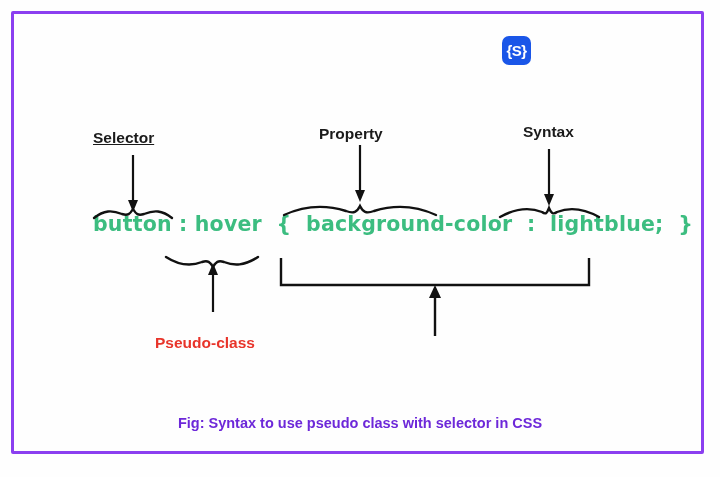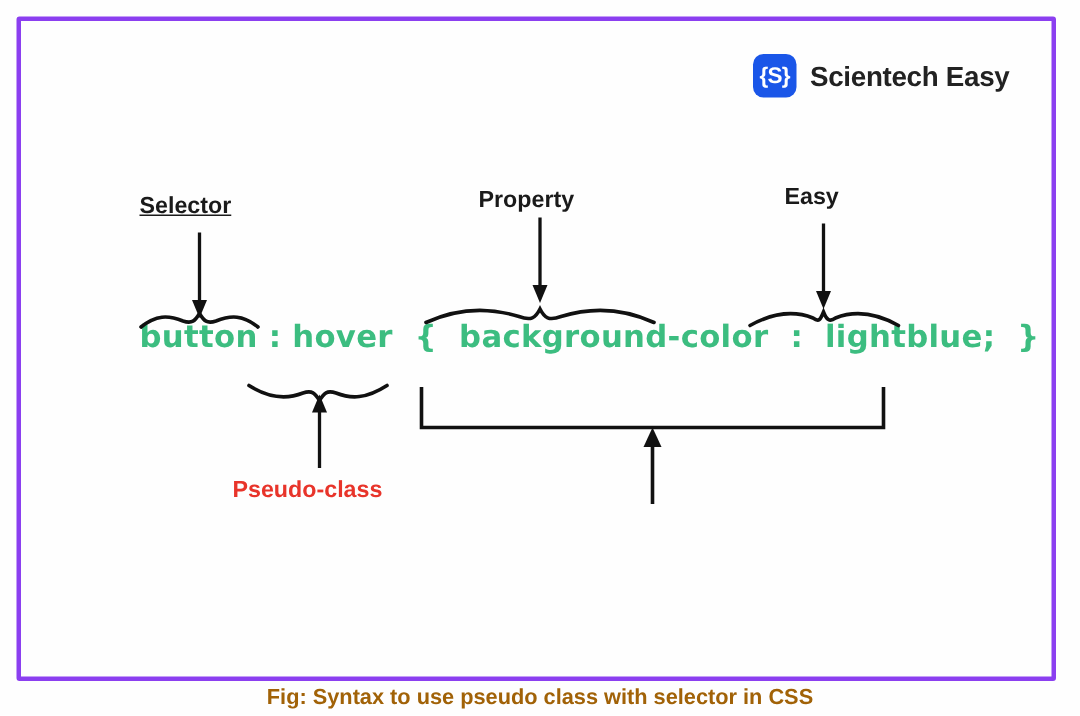--- a/index.html
+++ b/index.html
@@ -78,34 +78,33 @@
     font-family: "Liberation Sans", sans-serif;
     font-size: 15.5px;
     font-weight: bold;
     color: #1a1a1a;
     white-space: nowrap;
   }
   .anno-label.red { color: #e8342a; }
   #label-selector    { left: 93px;  top: 129px; text-decoration: underline; }
   #label-property    { left: 319px; top: 125px; }
   #label-value       { left: 523px; top: 123px; }
-  #label-pseudoclass { left: 155px; top: 318px; }
+  #label-pseudoclass { left: 155px; top: 334px; }
   #label-declaration { left: 388px; top: 340px; }
   
   #caption {
     position: absolute;
     left: 0;
     right: 0;
     top: 415px;
     text-align: center;
     font-family: "Liberation Sans", sans-serif;
     font-size: 14.5px;
     font-weight: bold;
-    color: #a16207;
-    margin-top: 42px;
+    color: #6d28d9;
   }
   
   #connectors {
     position: absolute;
     left: 0;
     top: 0;
     width: 720px;
     height: 477px;
     pointer-events: none;
   }
@@ -116,28 +115,27 @@
 </style>
 </head>
 <body>
 
 <div id="canvas">
 
   <div id="frame"></div>
 
   <div id="brand">
     <div id="brand-mark">{S}</div>
-    <div id="brand-name">Scientech Easy</div>
   </div>
 
   <div id="code-line"><span>button</span><span> : </span><span>hover</span><span>  {  </span><span>background-color</span><span>  :  </span><span>lightblue;</span><span>  }</span></div>
 
   <div class="anno-label" id="label-selector">Selector</div>
   <div class="anno-label" id="label-property">Property</div>
-  <div class="anno-label" id="label-value">Easy</div>
+  <div class="anno-label" id="label-value">Syntax</div>
   <div class="anno-label red" id="label-pseudoclass">Pseudo-class</div>
 
   <div id="caption">Fig: Syntax to use pseudo class with selector in CSS</div>
 
   <svg id="connectors" viewBox="0 0 720 477">
 
     <g>
       <line x1="133" y1="155" x2="133" y2="203" stroke-width="2.2"></line>
       <polygon points="133,212 128,200 138,200" fill="#111111" stroke="none"></polygon>
       <path d="M 94 218 C 104 210 112 210 122 214 C 128 216 130 214 133 209 C 136 214 138 216 144 214 C 154 210 162 210 172 218" stroke-width="2.4" stroke-linecap="round"></path>

